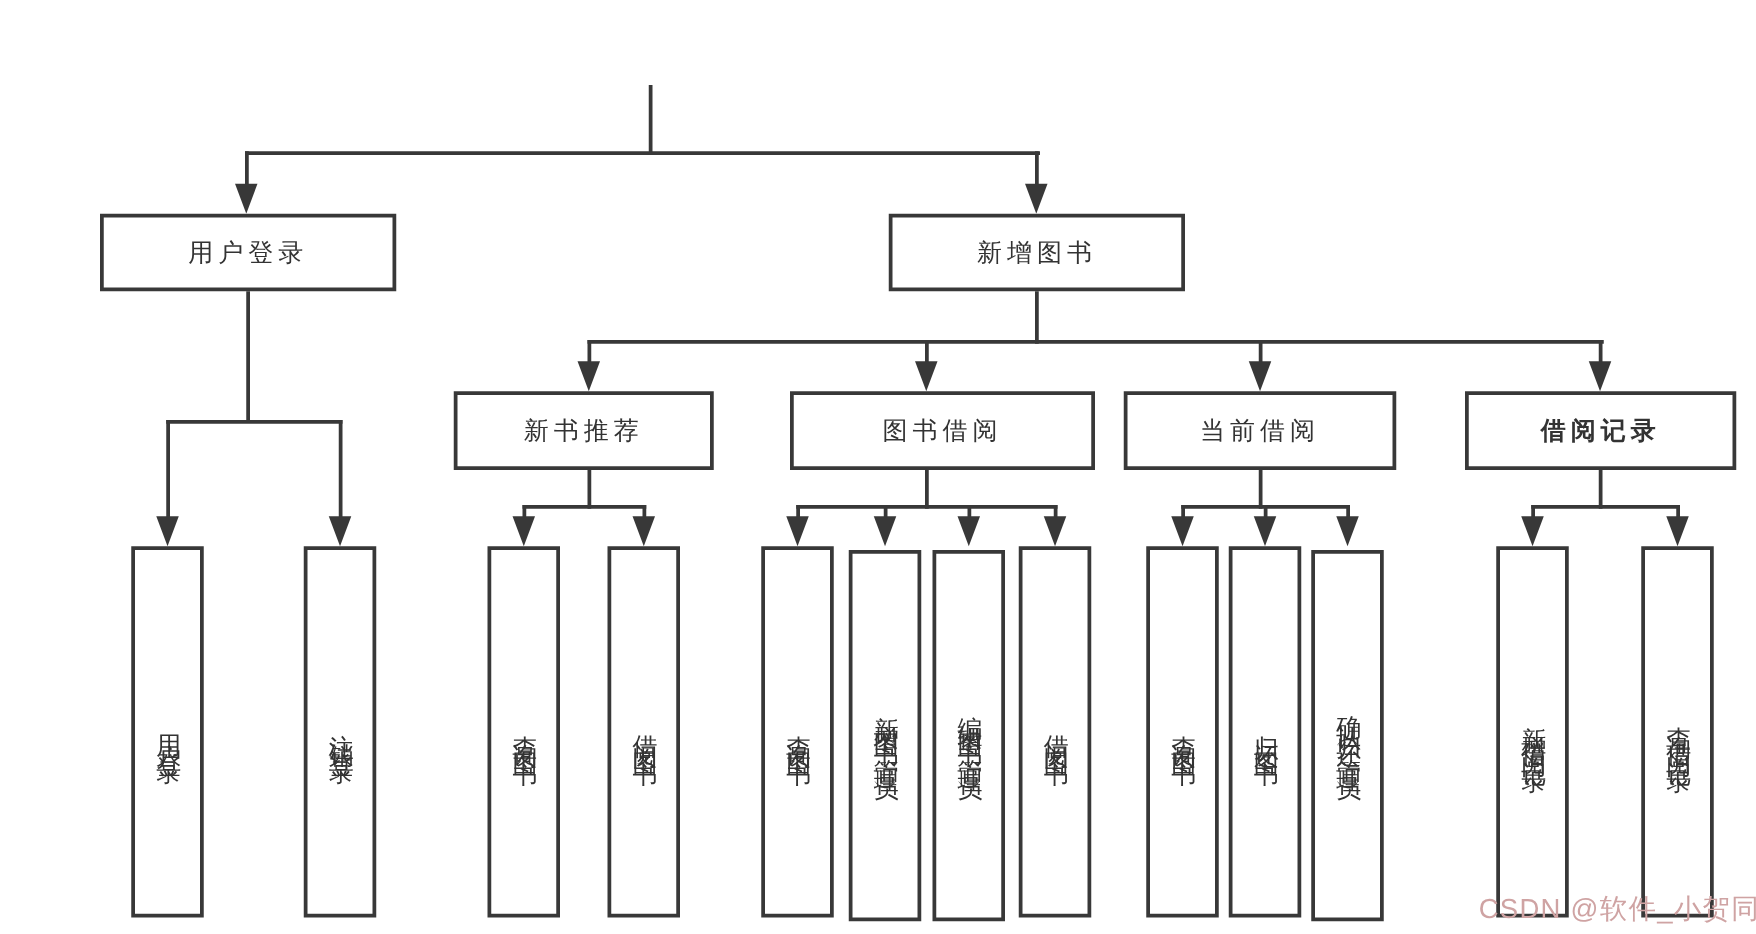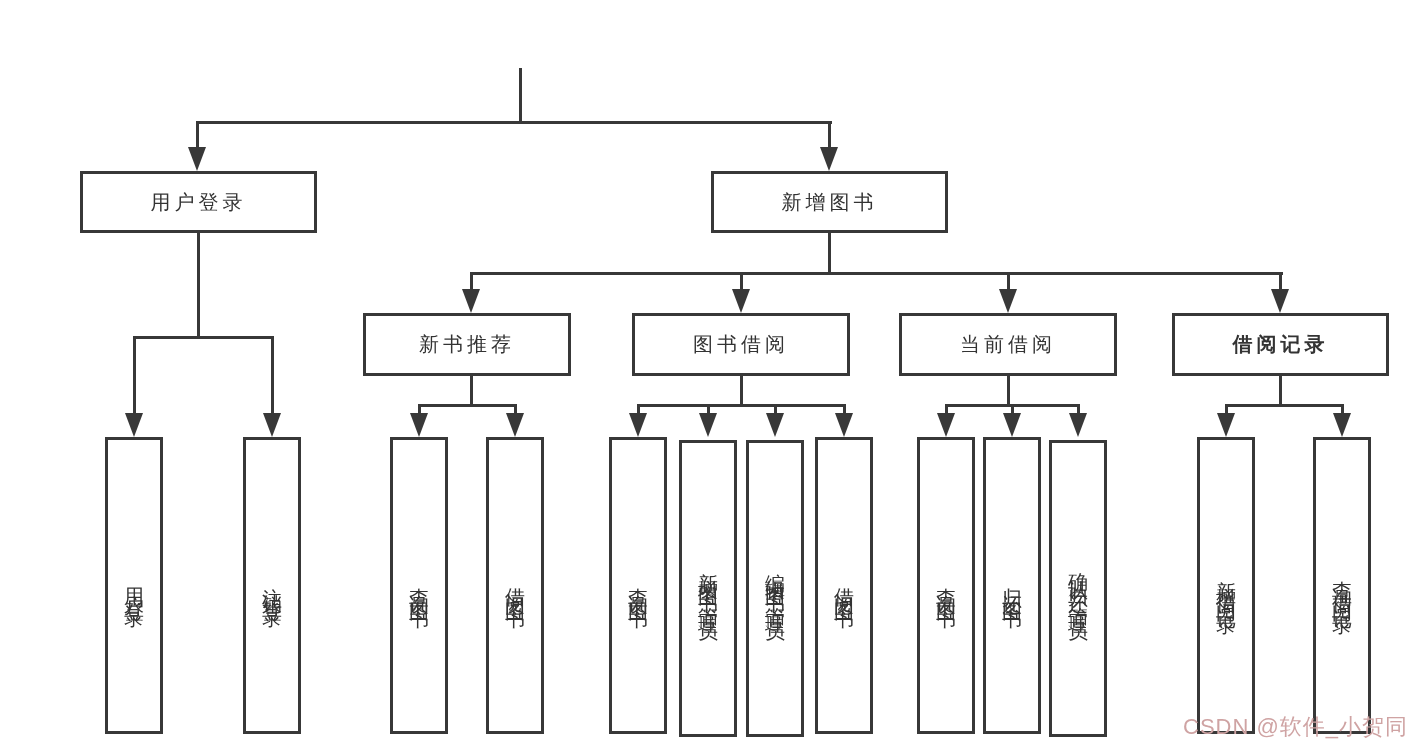--- a/index.html
+++ b/index.html
@@ -92,21 +92,21 @@
   <div class="vline" style="left:740px;top:272px;height:20px;"></div>
   <div class="arr" style="left:732px;top:289px;"></div>
   <div class="vline" style="left:1007px;top:272px;height:20px;"></div>
   <div class="arr" style="left:999px;top:289px;"></div>
   <div class="vline" style="left:1279px;top:272px;height:20px;"></div>
   <div class="arr" style="left:1271px;top:289px;"></div>
 
   <div class="box" style="left:363px;top:313px;width:208px;height:63px;">
     <span>新书推荐</span>
   </div>
-  <div class="box" style="left:632px;top:313px;width:218px;height:63px;">
+  <div class="box" style="left:632px;top:313px;width:244px;height:63px;">
     <span>图书借阅</span>
   </div>
   <div class="box" style="left:899px;top:313px;width:218px;height:63px;">
     <span>当前借阅</span>
   </div>
   <div class="box" style="left:1172px;top:313px;width:217px;height:63px;font-weight:bold;">
     <span>借阅记录</span>
   </div>
 
   <div class="vline" style="left:470px;top:376px;height:31px;"></div>

